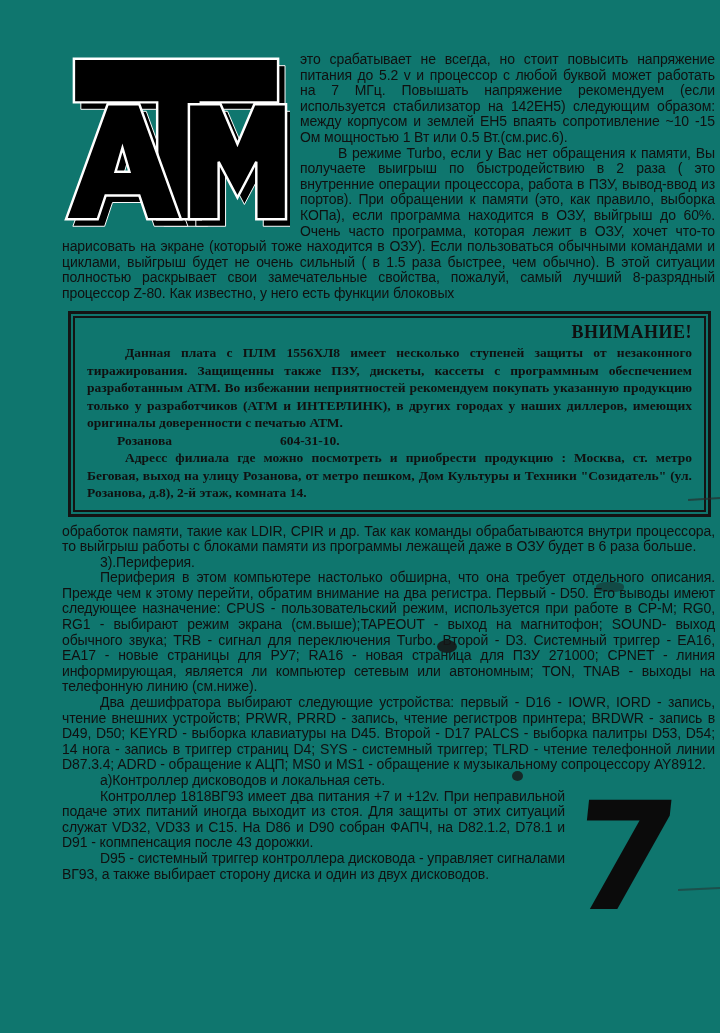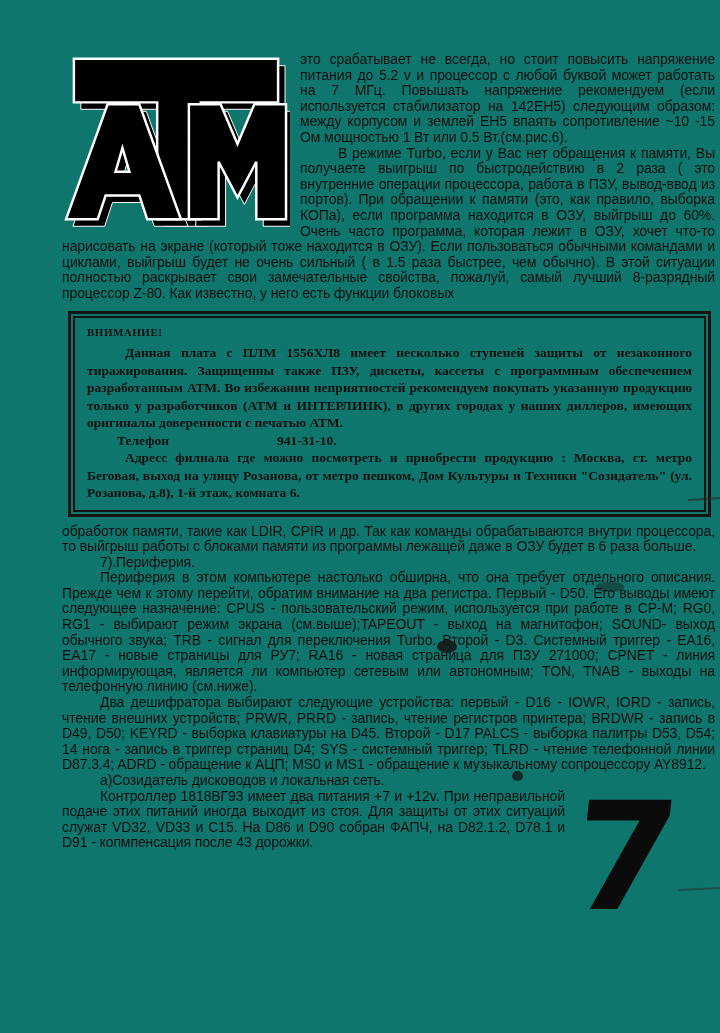--- a/index.html
+++ b/index.html
@@ -37,22 +37,22 @@
   .notice-inner{
     border:2px solid #141414;
     margin:2px;
     padding:4px 12px 8px 12px;
     font-family:"Liberation Serif", serif;
     font-weight:bold;
     font-size:13.5px;
     line-height:17.5px;
   }
   .notice-title{
-    text-align:left;
-    font-size:11px;
+    text-align:right;
+    font-size:18px;
     margin:2px 0 3px 0;
     letter-spacing:0.5px;
   }
   .notice-inner p{margin:0;text-align:justify;}
   .phone-line{text-indent:30px;}
   .phone-number{margin-left:108px;}
   
   .body{margin-top:7px;}
   .final-wrap{overflow:visible;}
   .seven-float{
@@ -104,36 +104,37 @@
         </svg>
       </div>
       <p>это срабатывает не всегда, но стоит повысить напряжение питания до 5.2 v и процессор с любой буквой может работать на 7 МГц. Повышать напряжение рекомендуем (если используется стабилизатор на 142ЕН5) следующим образом: между корпусом и землей ЕН5 впаять сопротивление ~10 -15 Ом мощностью 1 Вт или 0.5 Вт.(см.рис.6).</p>
       <p class="indent">В режиме Turbo, если у Вас нет обращения к памяти, Вы получаете выигрыш по быстродействию в 2 раза ( это внутренние операции процессора, работа в ПЗУ, вывод-ввод из портов). При обращении к памяти (это, как правило, выборка КОПа), если программа находится в ОЗУ, выйгрыш до 60%. Очень часто программа, которая лежит в ОЗУ, хочет что-то нарисовать на экране (который тоже находится в ОЗУ). Если пользоваться обычными командами и циклами, выйгрыш будет не очень сильный ( в 1.5 раза быстрее, чем обычно). В этой ситуации полностью раскрывает свои замечательные свойства, пожалуй, самый лучший 8-разрядный процессор Z-80. Как известно, у него есть функции блоковых</p>
     </div>
 
     <div class="notice-outer">
       <div class="notice-inner">
         <div class="notice-title">ВНИМАНИЕ!</div>
         <p class="indent">Данная плата с ПЛМ 1556ХЛ8 имеет несколько ступеней защиты от незаконного тиражирования. Защищенны также ПЗУ, дискеты, кассеты с программным обеспечением разработанным АТМ. Во избежании неприятностей рекомендуем покупать указанную продукцию только у разработчиков (АТМ и ИНТЕРЛИНК), в других городах у наших диллеров, имеющих оригиналы доверенности с печатью АТМ.</p>
-        <p class="phone-line"><span>Телефон</span><span class="phone-number">941-31-10.</span></p>
-        <p class="indent">Адресс филиала где можно посмотреть и приобрести продукцию : Москва, ст. метро Беговая, выход на улицу Розанова, от метро пешком, Дом Культуры и Техники "Созидатель" (ул. Розанова, д.8), 1-й этаж, комната 6.</p>
+        <p class="phone-line"><span>Розанова</span><span class="phone-number">604-31-10.</span></p>
+        <p class="indent">Адресс филиала где можно посмотреть и приобрести продукцию : Москва, ст. метро Беговая, выход на улицу Розанова, от метро пешком, Дом Культуры и Техники "Созидатель" (ул. Розанова, д.8), 2-й этаж, комната 14.</p>
       </div>
     </div>
 
     <div class="body">
       <p>обработок памяти, такие как LDIR, CPIR и др. Так как команды обрабатываются внутри процессора, то выйгрыш работы с блоками памяти из программы лежащей даже в ОЗУ будет в 6 раза больше.</p>
-      <p class="indent">7).Периферия.</p>
+      <p class="indent">3).Периферия.</p>
       <p class="indent">Периферия в этом компьютере настолько обширна, что она требует отдельного описания. Прежде чем к этому перейти, обратим внимание на два регистра. Первый - D50. Его выводы имеют следующее назначение: CPUS - пользовательский режим, используется при работе в CP-M; RG0, RG1 - выбирают режим экрана (см.выше);TAPEOUT - выход на магнитофон; SOUND- выход обычного звука; TRB - сигнал для переключения Turbo. Второй - D3. Системный триггер - EA16, EA17 - новые страницы для РУ7; RA16 - новая страница для ПЗУ 271000; CPNET - линия информирующая, является ли компьютер сетевым или автономным; TON, TNAB - выходы на телефонную линию (см.ниже).</p>
       <p class="indent">Два дешифратора выбирают следующие устройства: первый - D16 - IOWR, IORD - запись, чтение внешних устройств; PRWR, PRRD - запись, чтение регистров принтера; BRDWR - запись в D49, D50; KEYRD - выборка клавиатуры на D45. Второй - D17 PALCS - выборка палитры D53, D54; 14 нога - запись в триггер страниц D4; SYS - системный триггер; TLRD - чтение телефонной линии D87.3.4; ADRD - обращение к АЦП; MS0 и MS1 - обращение к музыкальному сопроцессору AY8912.</p>
-      <p class="indent">а)Созидатель дисководов и локальная сеть.</p>
+      <p class="indent">а)Контроллер дисководов и локальная сеть.</p>
       <div class="final-wrap">
         <div class="seven-float">
           <div class="page-number">7</div>
         </div>
         <p class="indent">Контроллер 1818ВГ93 имеет два питания +7 и +12v. При неправильной подаче этих питаний иногда выходит из стоя. Для защиты от этих ситуаций служат VD32, VD33 и C15. На D86 и D90 собран ФАПЧ, на D82.1.2, D78.1 и D91 - копмпенсация после 43 дорожки.</p>
+        <p class="indent">D95 - системный триггер контроллера дисковода - управляет сигналами ВГ93, а также выбирает сторону диска и один из двух дисководов.</p>
       </div>
     </div>
 
   </div>
 
   <div class="blot blot-1"></div>
   <div class="blot blot-2"></div>
   <div class="blot blot-3"></div>
   <div class="edge-dash dash-1"></div>
   <div class="edge-dash dash-2"></div>

